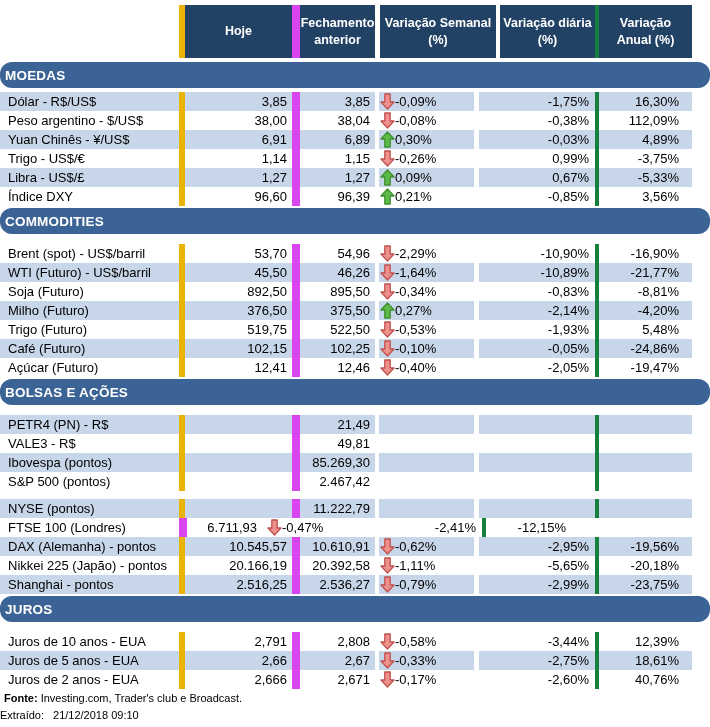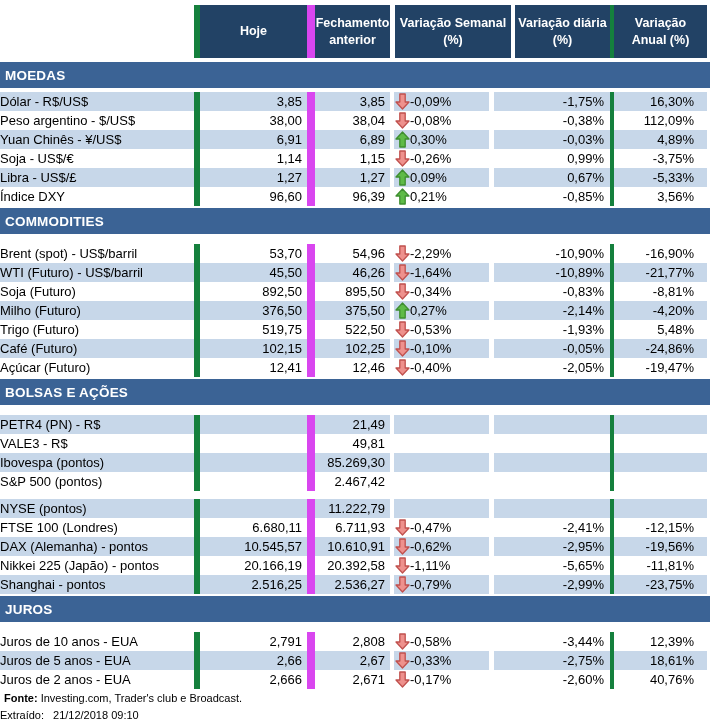--- a/index.html
+++ b/index.html
@@ -8,41 +8,41 @@
     --row-shaded:#C7D7E9;
     --text:#000000;
     --header-text:#FFFFFF;
   }
   *{box-sizing:border-box;margin:0;padding:0;}
   body{background:#fff;font-family:"Liberation Sans",sans-serif;color:var(--text);}
   .sheet{width:710px;height:727px;background:#fff;padding-top:5px;overflow:hidden;}
 
   
   .cell{display:flex;align-items:center;height:100%;overflow:hidden;white-space:nowrap;}
-  .c0{width:194px;padding-left:0;}
-  .c1{width:113px;border-left:6px solid #15803d;justify-content:flex-end;padding-right:5px;}
+  .c0{width:179px;padding-left:8px;}
+  .c1{width:113px;border-left:6px solid #eab308;justify-content:flex-end;padding-right:5px;}
   .c2{width:83px;border-left:8px solid #d946ef;justify-content:flex-end;padding-right:5px;}
   .c3{width:99px;border-left:4px solid #fff;justify-content:flex-start;padding-right:12px;}
   .c4{width:121px;border-left:5px solid #fff;justify-content:flex-end;padding-right:6px;}
   .c5{width:97px;border-left:4px solid #15803d;justify-content:flex-end;padding-right:13px;}
 
   .header-row{display:flex;height:53px;margin-bottom:4px;}
   .header-cell{background:var(--header-bg);color:var(--header-text);font-weight:bold;
     font-size:12.5px;line-height:1.3;justify-content:center;text-align:center;
     white-space:normal;padding-left:2px;padding-right:2px;}
   .header-cell.c1{padding-right:2px;}
   .header-cell.c2{padding-right:2px;}
   .header-cell.c3{padding-right:2px;justify-content:center;}
   .header-cell.c4{padding-right:2px;}
   .header-cell.c5{padding-right:2px;}
   .corner{background:#fff;}
 
   .section-bar{height:26px;background:var(--section-bg);color:var(--header-text);
     font-weight:bold;font-size:13.5px;display:flex;align-items:center;padding-left:5px;
-    letter-spacing:.2px;}
+    letter-spacing:.2px;border-radius:12px;}
 
   .row{display:flex;height:19px;font-size:13px;}
   .row.shaded .cell{background:var(--row-shaded);}
   .arrow{width:16px;display:flex;align-items:center;justify-content:flex-start;padding-left:1px;}
   .arrow svg{display:block;}
 
   .footer{font-size:11px;line-height:17px;margin-top:1px;}
   .footer .line1{padding-left:4px;}
   .footer .line2{}
   .bold{font-weight:bold;}
@@ -103,21 +103,21 @@
             <svg width="15" height="17" viewBox="0 0 15 17">
               <path d="M7.5 1 L14 8 L10.2 8 L10.2 16 L4.8 16 L4.8 8 L1 8 Z" fill="#5EBB47" stroke="#3E8E2F" stroke-width="1.3" stroke-linejoin="round"></path>
             </svg>
           </span>
           <span>0,30%</span>
         </div>
         <div class="cell c4">-0,03%</div>
         <div class="cell c5">4,89%</div>
       </div>
       <div class="row">
-        <div class="cell c0">Soja - US$/€</div>
+        <div class="cell c0">Trigo - US$/€</div>
         <div class="cell c1">1,14</div>
         <div class="cell c2">1,15</div>
         <div class="cell c3">
           <span class="arrow">
             <svg width="15" height="17" viewBox="0 0 15 17">
               <path d="M7.5 16 L1 9 L4.8 9 L4.8 1 L10.2 1 L10.2 9 L14 9 Z" fill="#EE918D" stroke="#C0504D" stroke-width="1.3" stroke-linejoin="round"></path>
             </svg>
           </span>
           <span>-0,26%</span>
         </div>
@@ -312,21 +312,20 @@
         <div class="cell c2">11.222,79</div>
         <div class="cell c3">
           <span class="arrow"></span>
           <span></span>
         </div>
         <div class="cell c4"></div>
         <div class="cell c5"></div>
       </div>
       <div class="row">
         <div class="cell c0">FTSE 100 (Londres)</div>
-        <div class="cell c1">6.680,11</div>
         <div class="cell c2">6.711,93</div>
         <div class="cell c3">
           <span class="arrow">
             <svg width="15" height="17" viewBox="0 0 15 17">
               <path d="M7.5 16 L1 9 L4.8 9 L4.8 1 L10.2 1 L10.2 9 L14 9 Z" fill="#EE918D" stroke="#C0504D" stroke-width="1.3" stroke-linejoin="round"></path>
             </svg>
           </span>
           <span>-0,47%</span>
         </div>
         <div class="cell c4">-2,41%</div>
@@ -353,21 +352,21 @@
         <div class="cell c2">20.392,58</div>
         <div class="cell c3">
           <span class="arrow">
             <svg width="15" height="17" viewBox="0 0 15 17">
               <path d="M7.5 16 L1 9 L4.8 9 L4.8 1 L10.2 1 L10.2 9 L14 9 Z" fill="#EE918D" stroke="#C0504D" stroke-width="1.3" stroke-linejoin="round"></path>
             </svg>
           </span>
           <span>-1,11%</span>
         </div>
         <div class="cell c4">-5,65%</div>
-        <div class="cell c5">-11,81%</div>
+        <div class="cell c5">-20,18%</div>
       </div>
       <div class="row shaded">
         <div class="cell c0">Shanghai - pontos</div>
         <div class="cell c1">2.516,25</div>
         <div class="cell c2">2.536,27</div>
         <div class="cell c3">
           <span class="arrow">
             <svg width="15" height="17" viewBox="0 0 15 17">
               <path d="M7.5 16 L1 9 L4.8 9 L4.8 1 L10.2 1 L10.2 9 L14 9 Z" fill="#EE918D" stroke="#C0504D" stroke-width="1.3" stroke-linejoin="round"></path>
             </svg>

